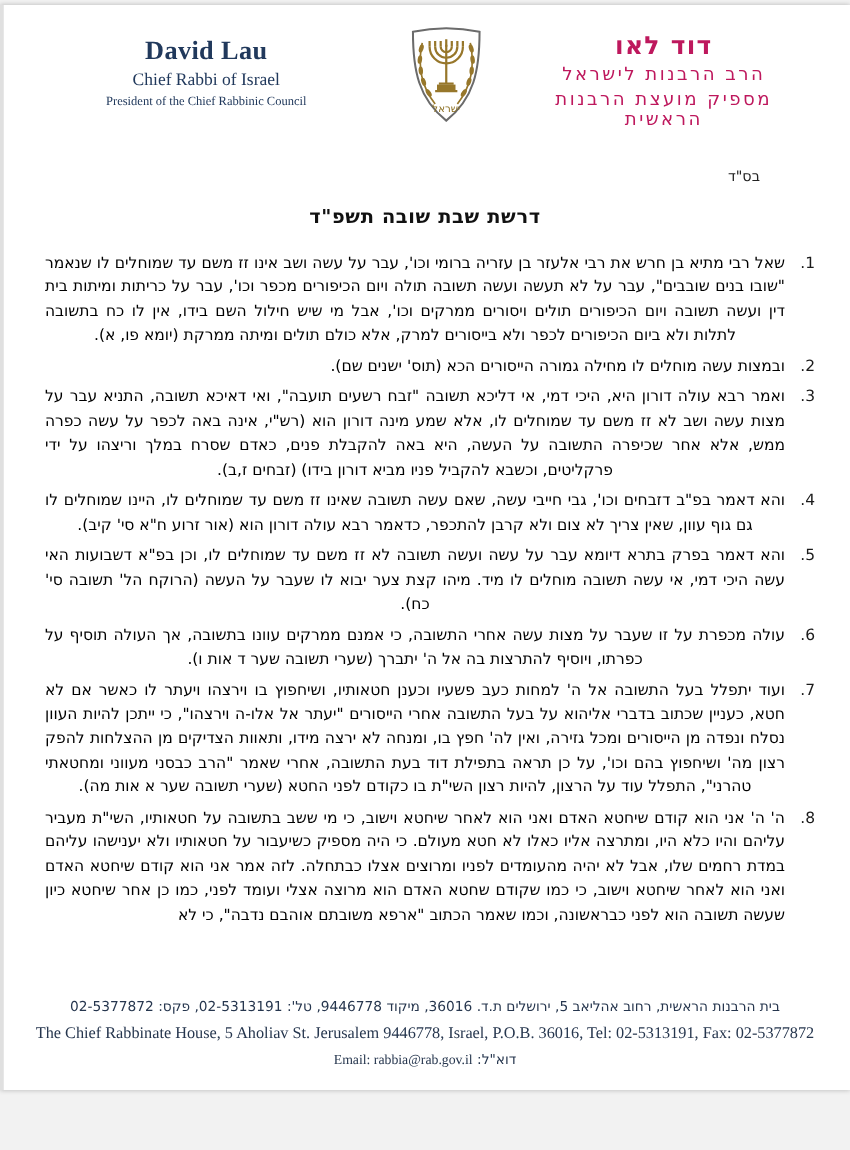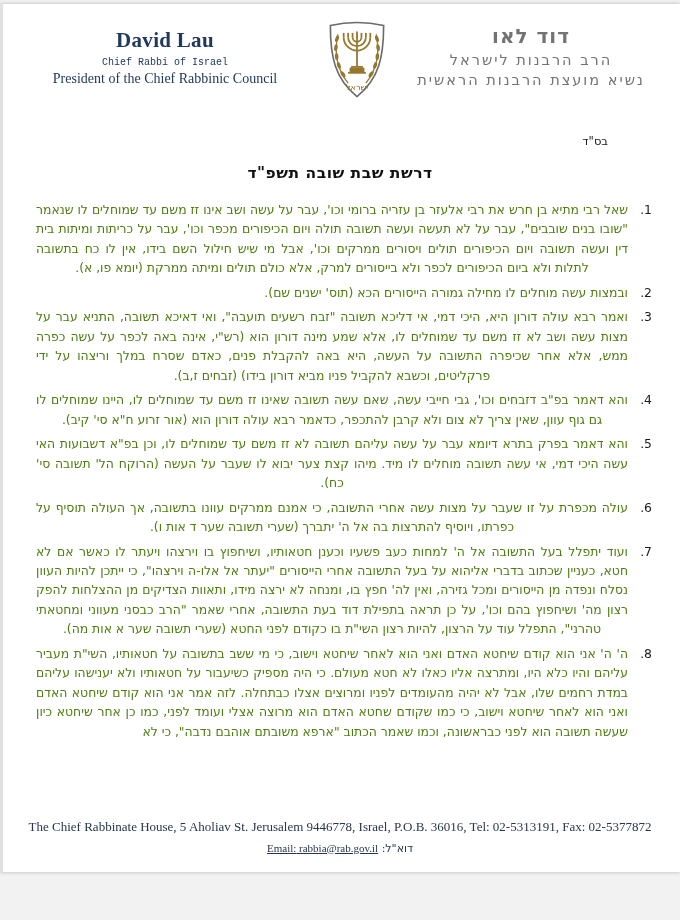--- a/index.html
+++ b/index.html
@@ -21,25 +21,25 @@
   
   .letterhead {
     display:flex; justify-content:space-between; align-items:flex-start;
     padding:12px 34px 0 40px;
   }
   .lh-en {
     text-align:center; color:#21395c; margin-top:12px; width:250px;
     font-family:"Liberation Serif","DejaVu Serif", serif;
   }
   .lh-en .name { font-size:21px; font-weight:bold; letter-spacing:.3px; }
-  .lh-en .line1 { font-size:10px; margin-top:4px;font-family:Liberation Mono, monospace; }
-  .lh-en .line2 { font-size:14px; margin-top:3px; }
+  .lh-en .line1 { font-size:14px; margin-top:4px; }
+  .lh-en .line2 { font-size:10px; margin-top:3px; }
   .lh-emblem { width:82px; text-align:right; margin-top:2px; }
   .lh-he {
-    text-align:center; color:#737373; margin-top:8px; width:230px;
+    text-align:center; color:#be185d; margin-top:8px; width:230px;
     direction:rtl;
   }
   .lh-he .name { font-size:20px; font-weight:bold; letter-spacing:1px; }
   .lh-he .line1 { font-size:14.5px; margin-top:4px; letter-spacing:2px; }
   .lh-he .line2 { font-size:14.5px; margin-top:4px; letter-spacing:2px; }
 
   .bsd {
     direction:rtl; text-align:right;
     margin:26px 72px 0 0;
     font-size:11.5px; color:#222;
@@ -60,39 +60,39 @@
     margin:0; padding:0 24px 0 0;
     list-style:none;
     counter-reset:item;
   }
   ol.drasha li {
     counter-increment:item;
     position:relative;
     font-size:12.4px; line-height:1.57;
     text-align:justify;
     margin-bottom:5px;
-    color:#4d7c0f;
+    color:#000000;
   }
   ol.drasha li::before {
     content:counter(item) ".";
     position:absolute; right:-24px; top:0;
     font-size:12.4px; color:#1b1b1b;
   }
   ol.drasha li.center-last { text-align-last:center; }
 
   
   .footer {
     position:absolute; left:0; bottom:14px; width:100%;
     text-align:center; color:#26364e;
     font-size:11px; line-height:1.75;
   }
   .footer .he { direction:rtl; }
   .footer .en { direction:ltr; font-family:"Liberation Serif","DejaVu Serif", serif; font-size:13px; }
   .footer .mail { direction:rtl; }
-  .footer .mail .ltr { direction:ltr; unicode-bidi:embed; font-family:"Liberation Serif","DejaVu Serif", serif;text-decoration:underline; }
+  .footer .mail .ltr { direction:ltr; unicode-bidi:embed; font-family:"Liberation Serif","DejaVu Serif", serif; }
   .footer a { color:#26364e; text-decoration:none; }
 </style>
 </head>
 <body>
 
 <div class="page">
   <div class="page-edge"></div>
 
   <div class="letterhead">
     <div class="lh-en">
@@ -139,42 +139,43 @@
           <line x1="38" y1="74" x2="62" y2="74"></line>
         </g>
         <rect x="40" y="67" width="20" height="6" fill="#97772b"></rect>
         <text x="50" y="97" text-anchor="middle" font-size="11" fill="#8a6d1f" font-family="DejaVu Sans, sans-serif">ישראל</text>
       </svg>
     </div>
 
     <div class="lh-he">
       <div class="name">דוד לאו</div>
       <div class="line1">הרב הרבנות לישראל</div>
-      <div class="line2">נשיא מועצת הרבנות הראשית</div>
+      <div class="line2">מספיק מועצת הרבנות הראשית</div>
     </div>
   </div>
 
   <div class="bsd">בס"ד</div>
 
   <div class="doc-title">דרשת שבת שובה תשפ"ד</div>
 
   <div class="body-text">
     <ol class="drasha">
       <li class="center-last">שאל רבי מתיא בן חרש את רבי אלעזר בן עזריה ברומי וכו', עבר על עשה ושב אינו זז משם עד שמוחלים לו שנאמר "שובו בנים שובבים", עבר על לא תעשה ועשה תשובה תולה ויום הכיפורים מכפר וכו', עבר על כריתות ומיתות בית דין ועשה תשובה ויום הכיפורים תולים ויסורים ממרקים וכו', אבל מי שיש חילול השם בידו, אין לו כח בתשובה לתלות ולא ביום הכיפורים לכפר ולא בייסורים למרק, אלא כולם תולים ומיתה ממרקת (יומא פו, א).</li>
       <li>ובמצות עשה מוחלים לו מחילה גמורה הייסורים הכא (תוס' ישנים שם).</li>
       <li class="center-last">ואמר רבא עולה דורון היא, היכי דמי, אי דליכא תשובה "זבח רשעים תועבה", ואי דאיכא תשובה, התניא עבר על מצות עשה ושב לא זז משם עד שמוחלים לו, אלא שמע מינה דורון הוא (רש"י, אינה באה לכפר על עשה כפרה ממש, אלא אחר שכיפרה התשובה על העשה, היא באה להקבלת פנים, כאדם שסרח במלך וריצהו על ידי פרקליטים, וכשבא להקביל פניו מביא דורון בידו) (זבחים ז,ב).</li>
       <li class="center-last">והא דאמר בפ"ב דזבחים וכו', גבי חייבי עשה, שאם עשה תשובה שאינו זז משם עד שמוחלים לו, היינו שמוחלים לו גם גוף עוון, שאין צריך לא צום ולא קרבן להתכפר, כדאמר רבא עולה דורון הוא (אור זרוע ח"א סי' קיב).</li>
-      <li class="center-last">והא דאמר בפרק בתרא דיומא עבר על עשה עליהם תשובה לא זז משם עד שמוחלים לו, וכן בפ"א דשבועות האי עשה היכי דמי, אי עשה תשובה מוחלים לו מיד. מיהו קצת צער יבוא לו שעבר על העשה (הרוקח הל' תשובה סי' כח).</li>
+      <li class="center-last">והא דאמר בפרק בתרא דיומא עבר על עשה ועשה תשובה לא זז משם עד שמוחלים לו, וכן בפ"א דשבועות האי עשה היכי דמי, אי עשה תשובה מוחלים לו מיד. מיהו קצת צער יבוא לו שעבר על העשה (הרוקח הל' תשובה סי' כח).</li>
       <li class="center-last">עולה מכפרת על זו שעבר על מצות עשה אחרי התשובה, כי אמנם ממרקים עוונו בתשובה, אך העולה תוסיף על כפרתו, ויוסיף להתרצות בה אל ה' יתברך (שערי תשובה שער ד אות ו).</li>
       <li class="center-last">ועוד יתפלל בעל התשובה אל ה' למחות כעב פשעיו וכענן חטאותיו, ושיחפוץ בו וירצהו ויעתר לו כאשר אם לא חטא, כעניין שכתוב בדברי אליהוא על בעל התשובה אחרי הייסורים "יעתר אל אלו-ה וירצהו", כי ייתכן להיות העוון נסלח ונפדה מן הייסורים ומכל גזירה, ואין לה' חפץ בו, ומנחה לא ירצה מידו, ותאוות הצדיקים מן ההצלחות להפק רצון מה' ושיחפוץ בהם וכו', על כן תראה בתפילת דוד בעת התשובה, אחרי שאמר "הרב כבסני מעווני ומחטאתי טהרני", התפלל עוד על הרצון, להיות רצון השי"ת בו כקודם לפני החטא (שערי תשובה שער א אות מה).</li>
       <li>ה' ה' אני הוא קודם שיחטא האדם ואני הוא לאחר שיחטא וישוב, כי מי ששב בתשובה על חטאותיו, השי"ת מעביר עליהם והיו כלא היו, ומתרצה אליו כאלו לא חטא מעולם. כי היה מספיק כשיעבור על חטאותיו ולא יענישהו עליהם במדת רחמים שלו, אבל לא יהיה מהעומדים לפניו ומרוצים אצלו כבתחלה. לזה אמר אני הוא קודם שיחטא האדם ואני הוא לאחר שיחטא וישוב, כי כמו שקודם שחטא האדם הוא מרוצה אצלי ועומד לפני, כמו כן אחר שיחטא כיון שעשה תשובה הוא לפני כבראשונה, וכמו שאמר הכתוב "ארפא משובתם אוהבם נדבה", כי לא</li>
     </ol>
   </div>
 
   <div class="footer">
+    <div class="he">בית הרבנות הראשית, רחוב אהליאב 5, ירושלים ת.ד. 36016, מיקוד 9446778, טל': 02-5313191, פקס: 02-5377872</div>
     <div class="en">The Chief Rabbinate House, 5 Aholiav St. Jerusalem 9446778, Israel, P.O.B. 36016, Tel: 02-5313191, Fax: 02-5377872</div>
     <div class="mail">
       <span>דוא"ל:</span>
       <span class="ltr">
         <span>Email:</span>
         <a href="#">rabbia@rab.gov.il</a>
       </span>
     </div>
   </div>
 </div>

